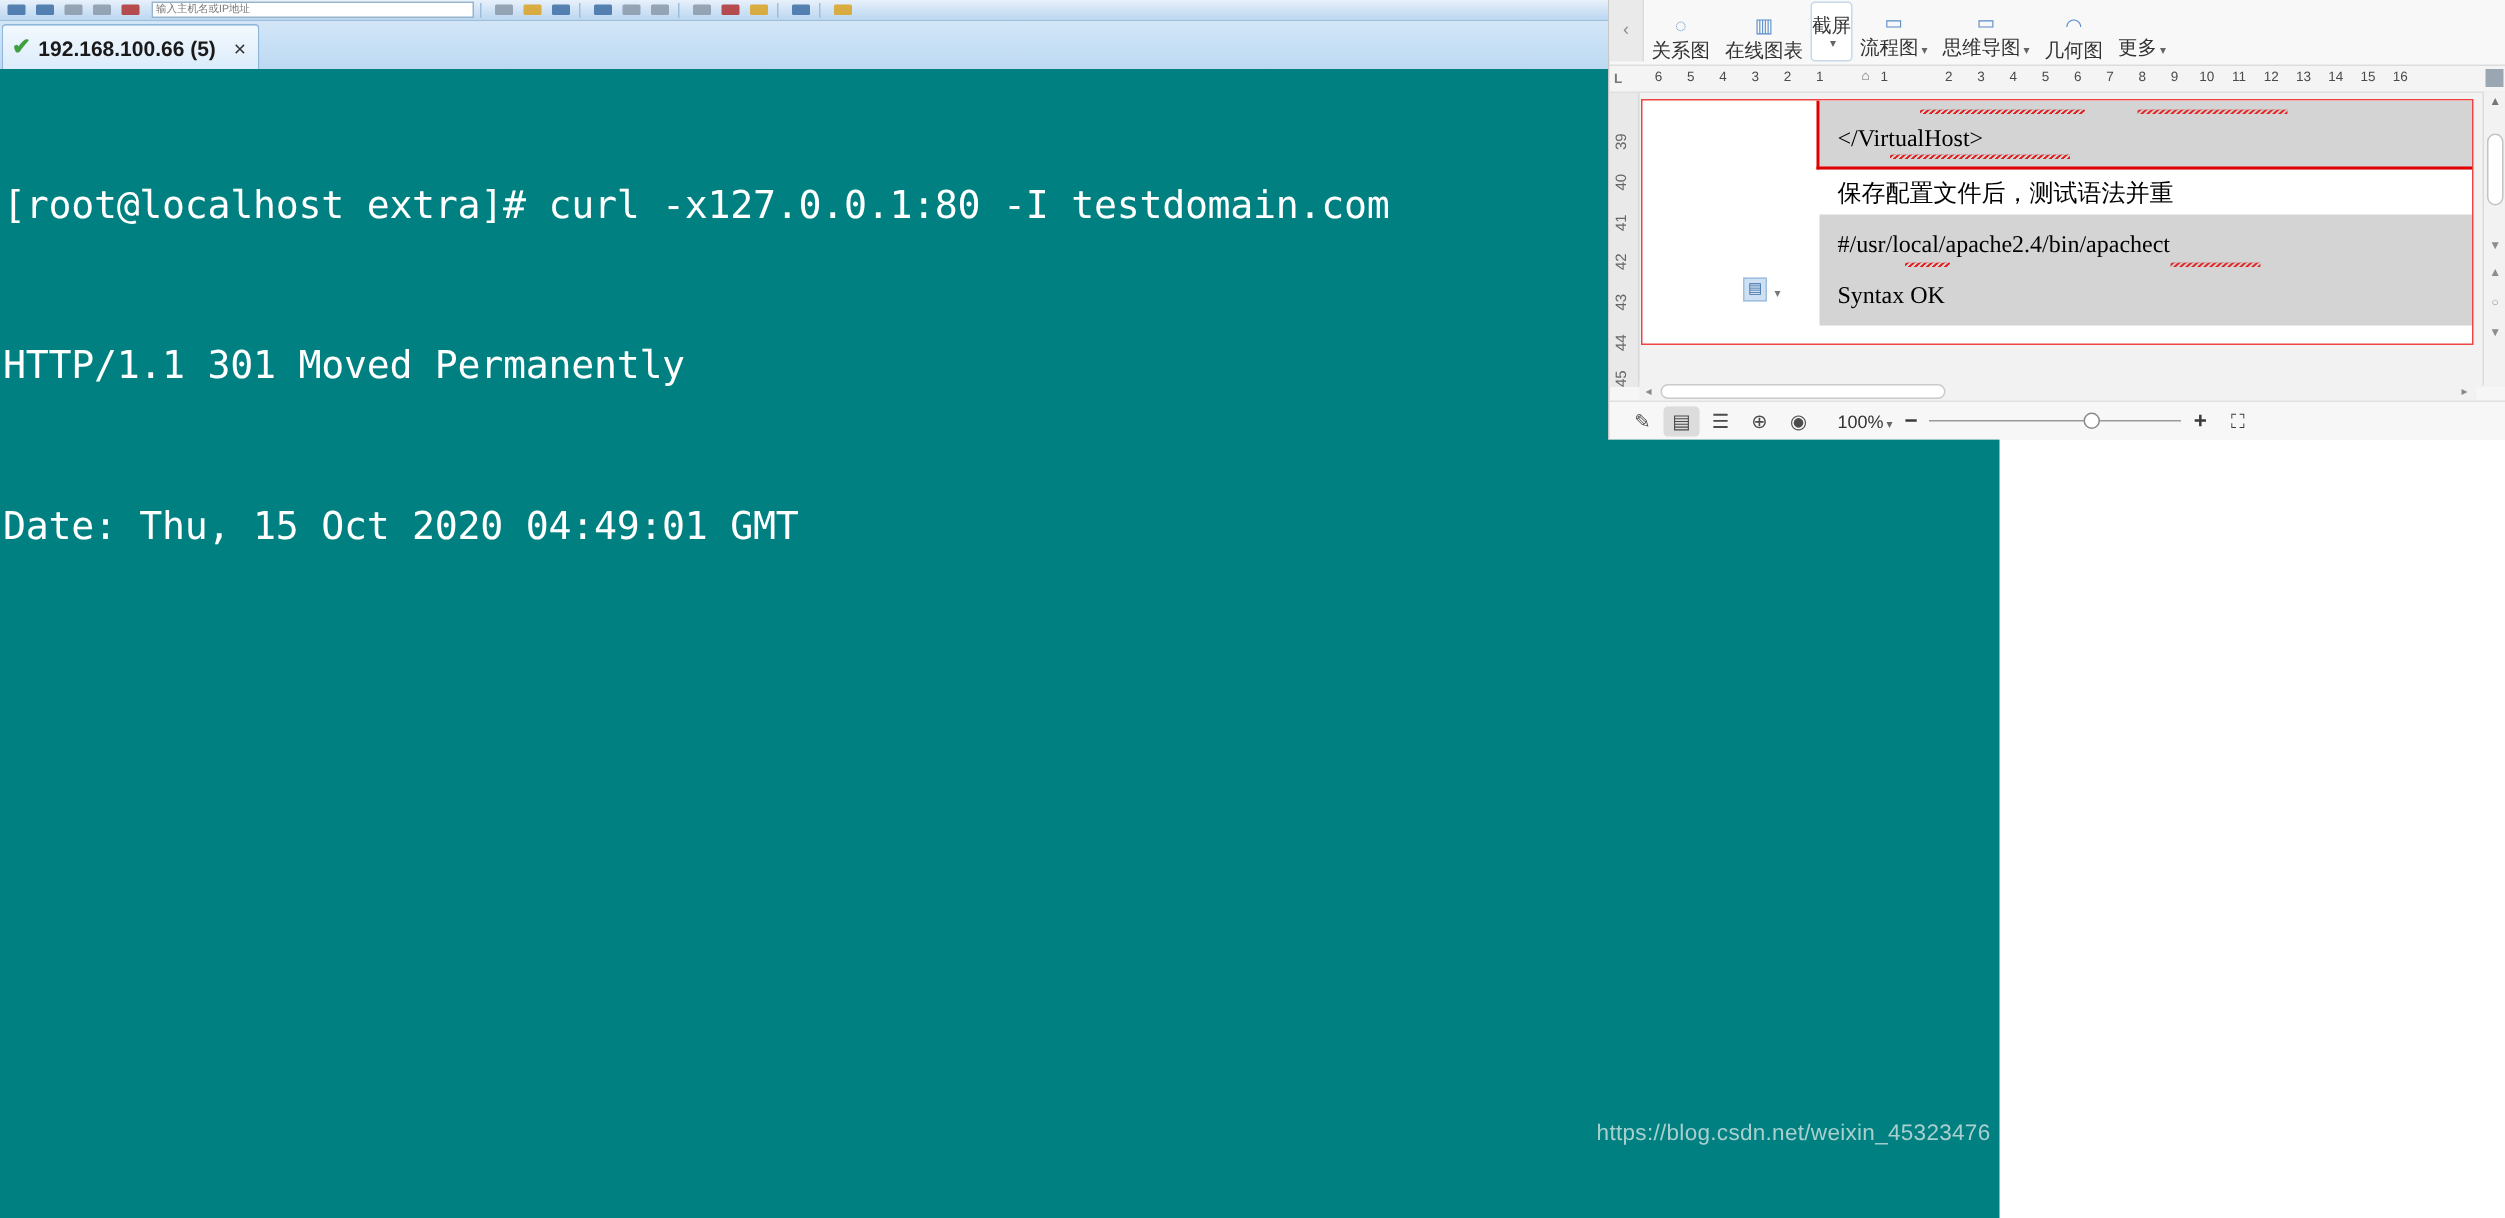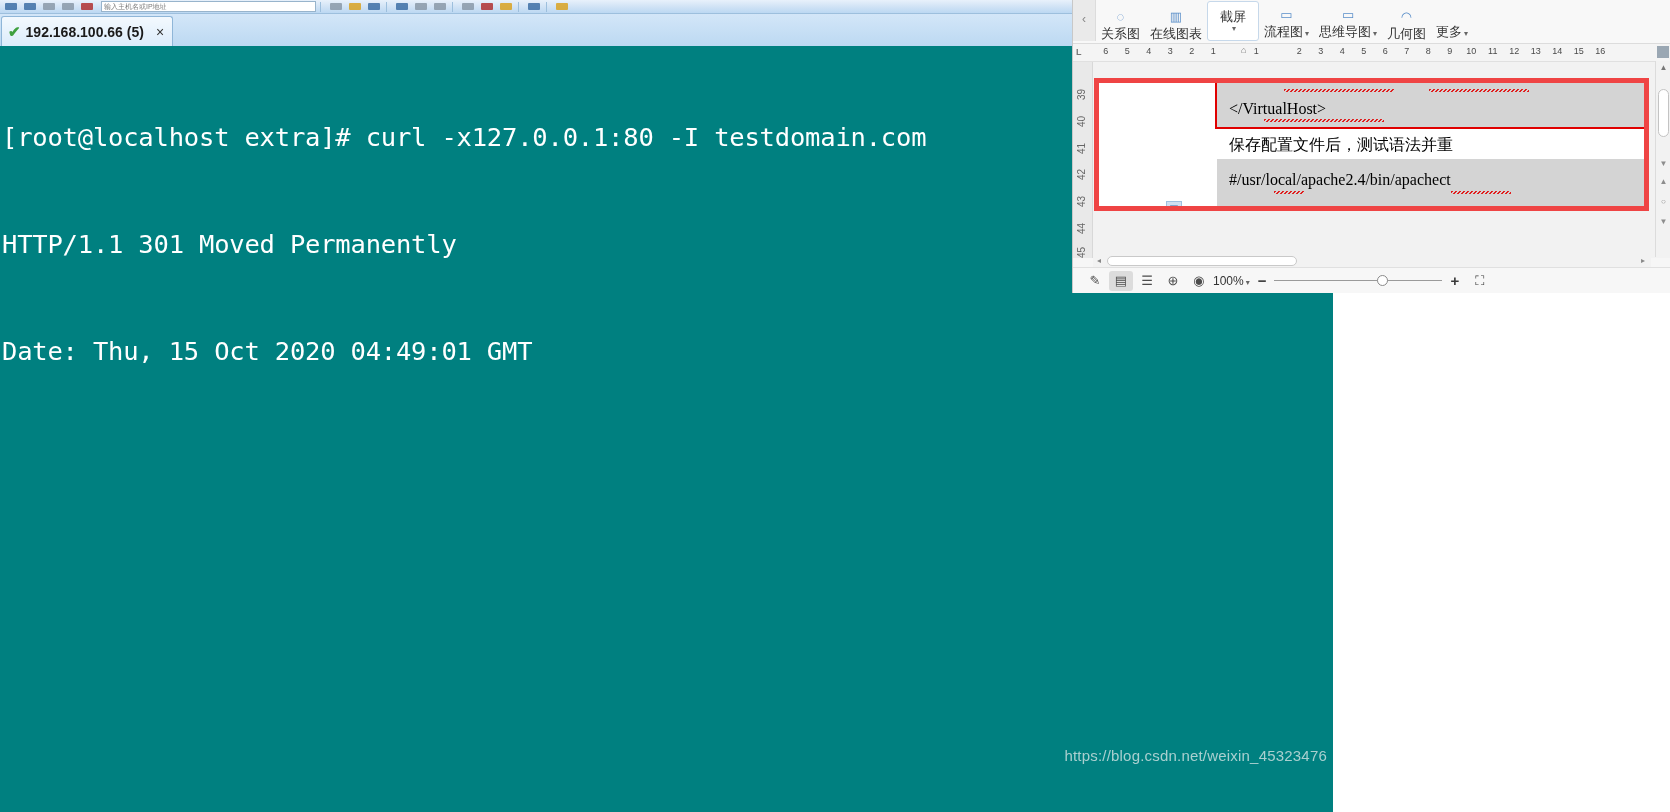--- a/index.html
+++ b/index.html
@@ -192,21 +192,21 @@
     font-size: 13px;
     line-height: 16px;
     color: #5b8fc9;
     margin-bottom: 1px;
   }
   .ribbon-item .rlabel { line-height: 15px; }
   .ribbon-item.boxed {
     border: 1px solid #c6d8ea;
     border-radius: 3px;
     background: #ffffff;
-    padding: 0 12px;
+    padding: 0 0;
     height: 38px;
     justify-content: center;
   }
   .ribbon-item .caret { font-size: 8px; color: #666; margin-left: 2px; }
 
   
   #ruler {
     position: relative;
     height: 17px;
     background: #f4f4f4;
@@ -261,24 +261,24 @@
     position: absolute;
     left: 3px;
     font-size: 10px;
     color: #666;
     transform: rotate(-90deg);
     transform-origin: left top;
     white-space: nowrap;
   }
   #page-sheet {
     position: absolute;
-    left: 21px; top: 16px;
-    width: 555px; height: 133px;
+    left: 21px; top: 4px;
+    width: 555px; height: 164px;
     background: #ffffff;
-    border: 5px solid #ef4444;
+    border: 1px solid #ef4444;
     box-sizing: border-box;
     overflow: hidden;
   }
   .doc-line {
     position: absolute;
     left: 130px;
     font-family: "Liberation Serif", serif;
     font-size: 16px;
     color: #000;
     white-space: nowrap;
@@ -399,20 +399,21 @@
     display: flex; align-items: center; justify-content: center;
     font-size: 13px; color: #4c4c4c;
     margin-right: 2px;
   }
   #doc-status .sicon.active {
     background: #dcdcdc;
     border-radius: 3px;
   }
   #zoom-label {
     font-size: 12px; color: #333;
+    margin-left: 12px;
     white-space: nowrap;
   }
   #zoom-label .caret { font-size: 8px; color: #666; margin-left: 2px; }
   #zoom-minus, #zoom-plus {
     font-size: 15px; color: #3a3a3a;
     margin: 0 8px;
     font-weight: bold;
   }
   #zoom-track {
     position: relative;

